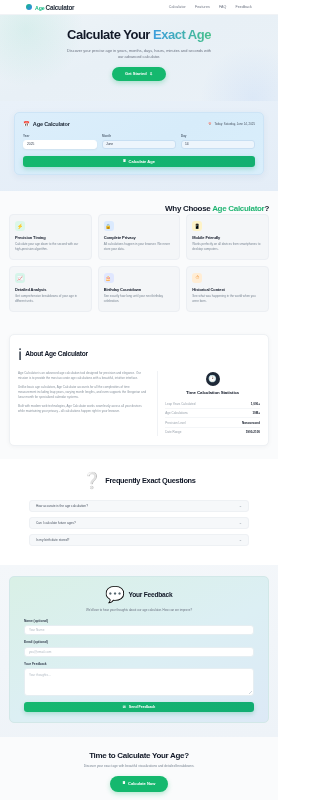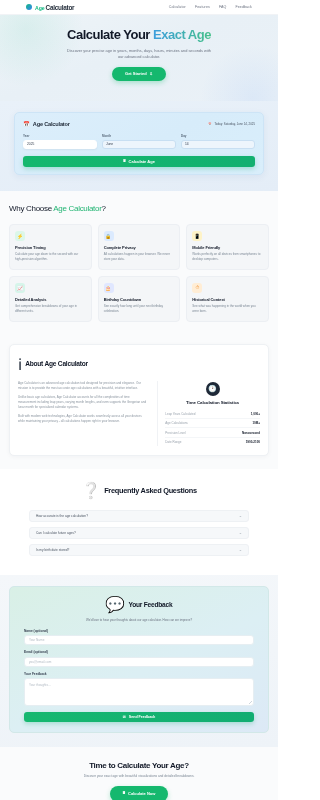--- a/index.html
+++ b/index.html
@@ -101,22 +101,22 @@
     margin-top:7px; width:100%; height:11px; border:none; border-radius:3px;
     background: linear-gradient(90deg,#14b86d,#13b070);
     color:#fff; font-size:4px; font-weight:700; cursor:pointer;
     display:flex; align-items:center; justify-content:center; gap:3px;
     box-shadow:0 2px 5px rgba(19,176,112,.28);
   }
 
   
   .section { padding: 13px 9px 12px; background:#fafbfc; }
   .sec-title {
-    text-align:left; font-size:8px; font-weight:400; color:#111827;
-    letter-spacing:-.3px; margin-bottom:11px;
+    text-align:right; font-size:8px; font-weight:700; color:#111827;
+    letter-spacing:-.3px; margin-bottom:1px;
   }
   .sec-title .accent { color:#22b573; }
 
   
   .feat-grid { display:grid; grid-template-columns: repeat(3,1fr); gap:6px; }
   .feat-card {
     background:#f4f6f8; border:1px solid #eceff3; border-radius:4px;
     padding:6px 5px 7px; min-height:46px;
   }
   .feat-ico {
@@ -347,21 +347,21 @@
           <span class="stat-value">1900-2100</span>
         </div>
       </div>
     </div>
   </div>
 </section>
 
 <section class="faq-wrap">
   <div class="faq-title">
     <span>❔</span>
-    <span class="t">Frequently Asked Questions</span>
+    <span class="t">Frequently Exact Questions</span>
   </div>
   <div class="faq-list">
     <div class="faq-item">
       <span class="faq-q">How accurate is the age calculation?</span>
       <span class="faq-chev">⌄</span>
     </div>
     <div class="faq-item">
       <span class="faq-q">Can I calculate future ages?</span>
       <span class="faq-chev">⌄</span>
     </div>

